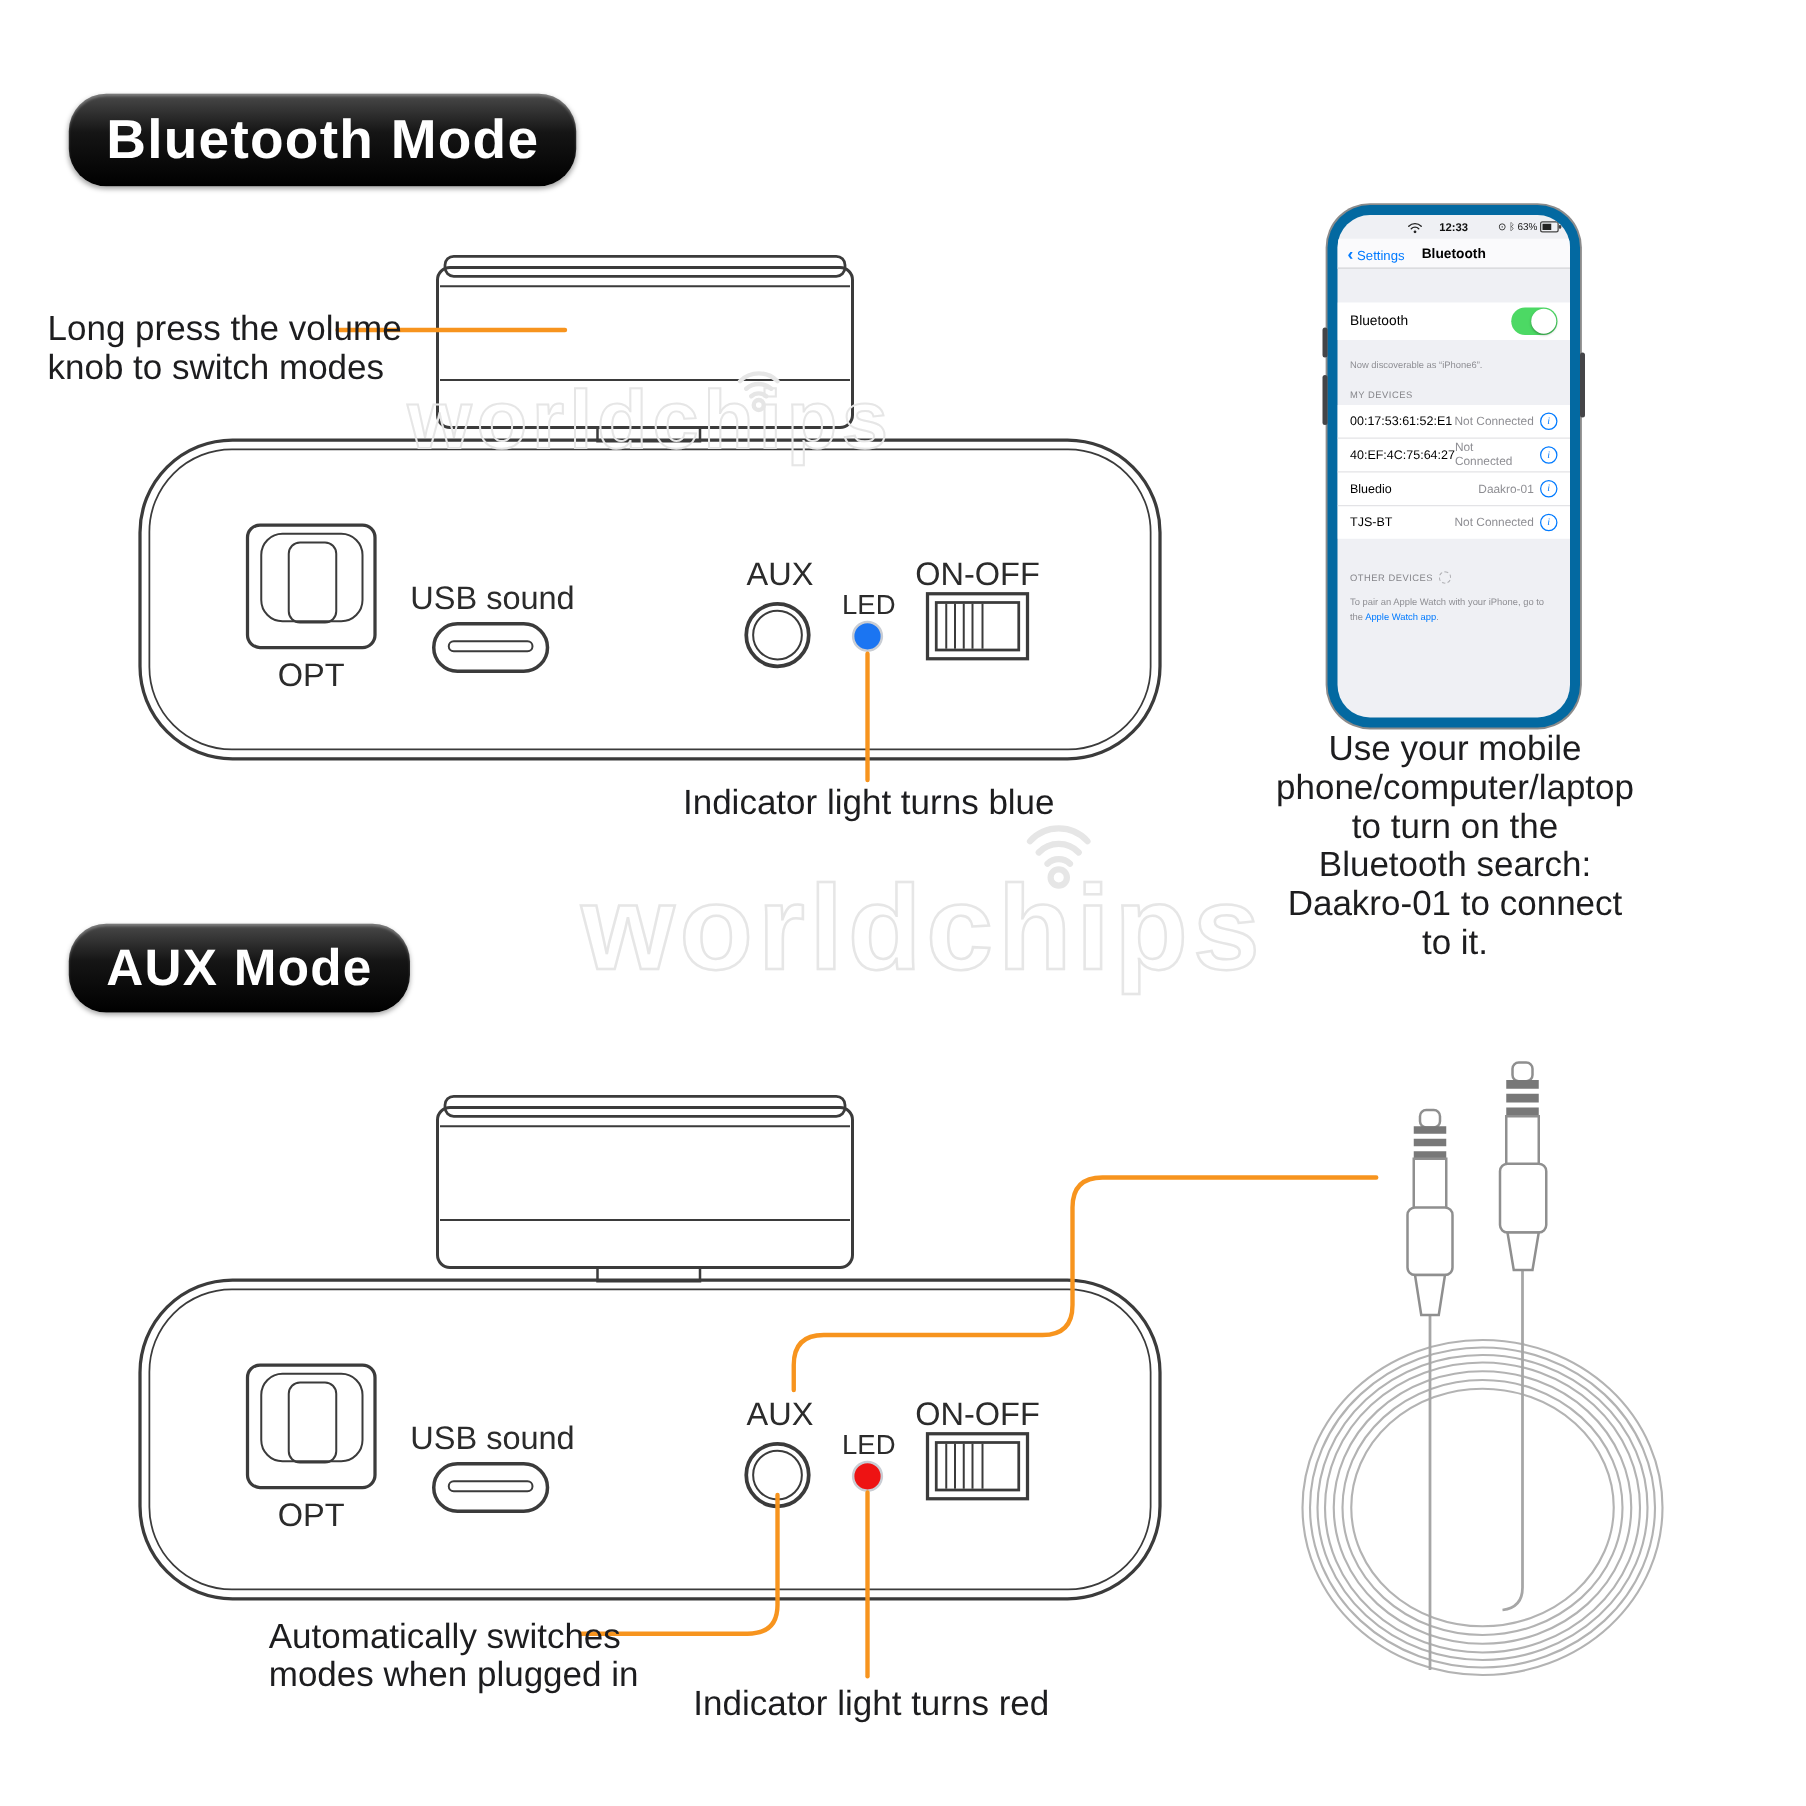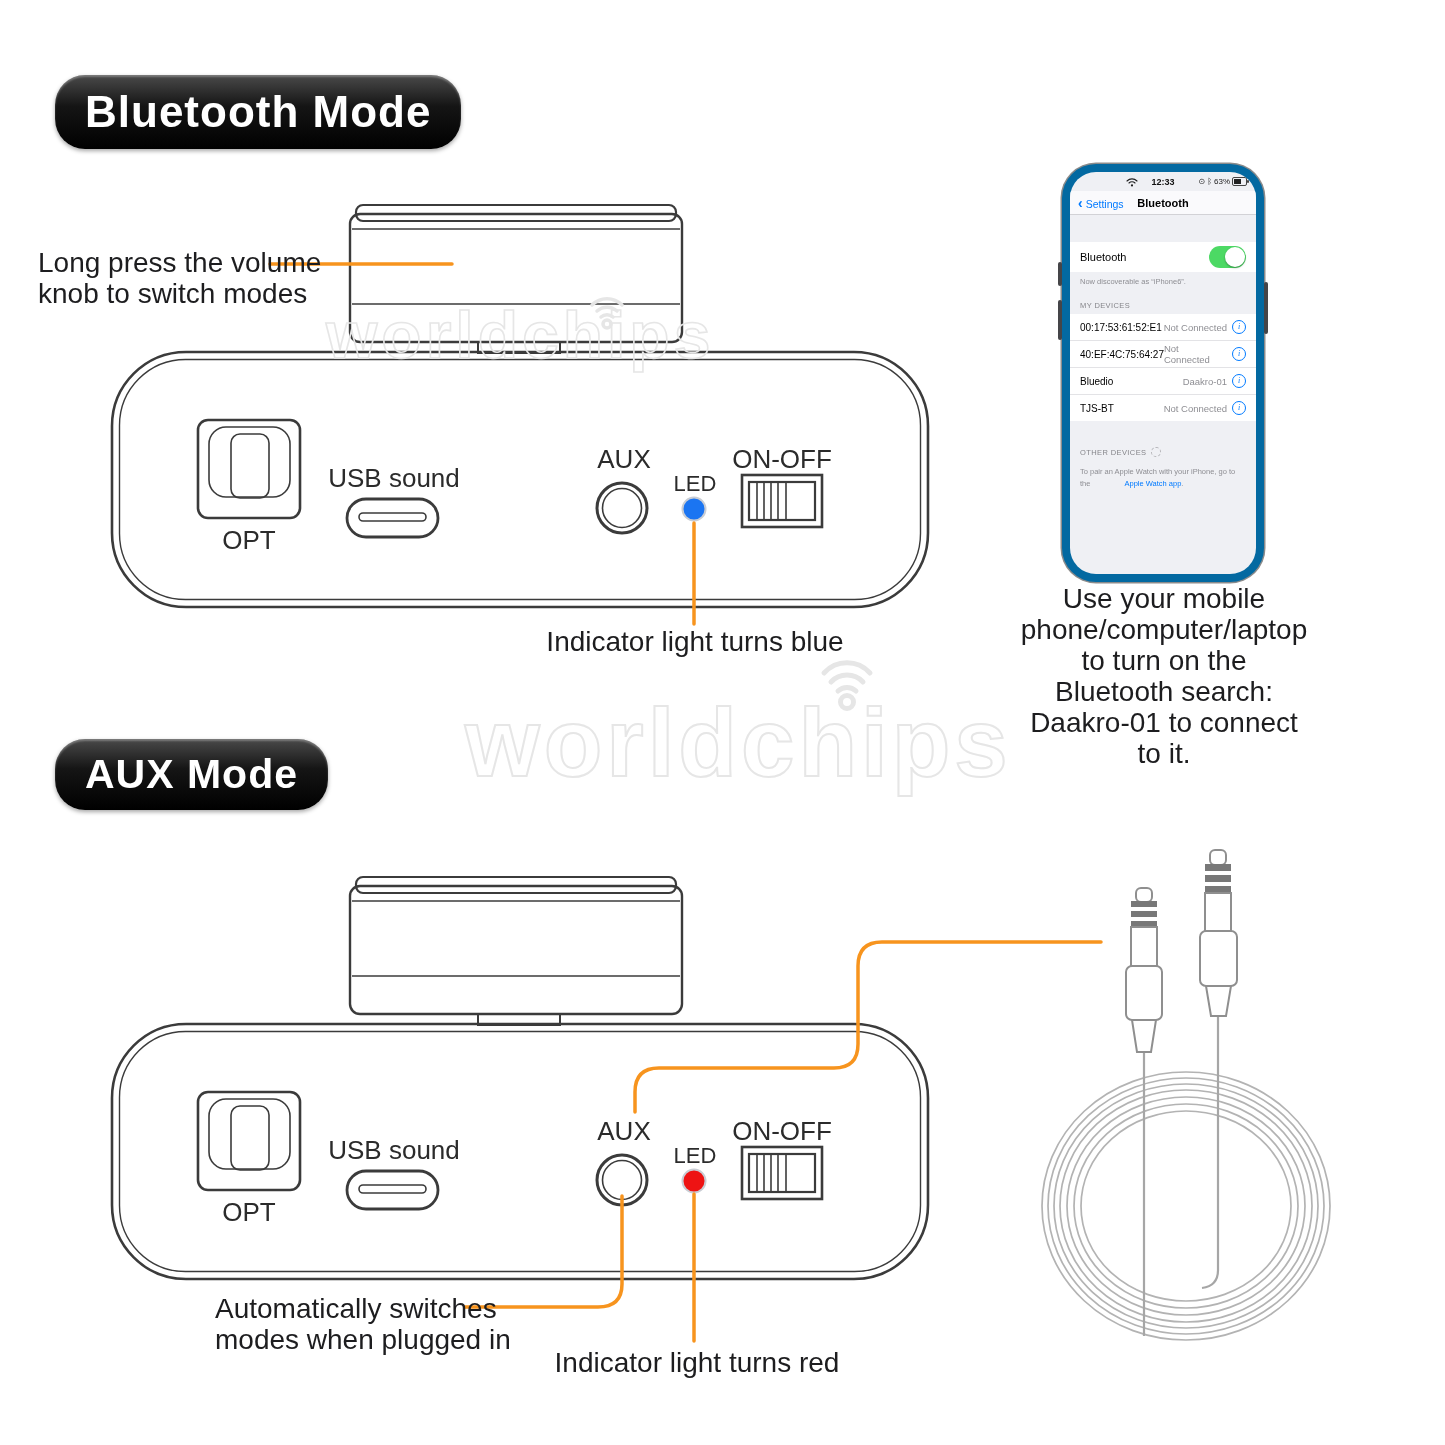--- a/index.html
+++ b/index.html
@@ -58,34 +58,34 @@
   .nav{height:23px;position:relative;background:#fafafc;border-bottom:1px solid #d2d2d6;}
   .back{position:absolute;left:8px;top:4px;color:var(--ios-blue);font-size:10.5px;}
   .back::before{content:"‹";font-size:14px;margin-right:3px;font-weight:bold;}
   .ptitle{text-align:center;font-weight:bold;font-size:11px;padding-top:6px;color:#000;}
   .gap1{height:27px;}
   .btrow{background:#fff;height:30px;display:flex;align-items:center;justify-content:space-between;
          padding:0 10px;font-size:11px;color:#000;}
   .tgl{width:37px;height:22px;border-radius:11px;background:var(--toggle-green);position:relative;}
   .tgl::after{content:"";position:absolute;right:1px;top:1px;width:20px;height:20px;border-radius:50%;
               background:#fff;box-shadow:0 1px 2px rgba(0,0,0,.35);}
-  .dnote{font-size:7.5px;color:#8e8e93;padding:5px 10px 9px 10px;}
+  .dnote{font-size:7.5px;color:#8e8e93;padding:15px 10px 9px 10px;}
   .shead{font-size:7.5px;color:#85858a;padding:6px 10px 4px 10px;letter-spacing:.4px;display:flex;align-items:center;gap:5px;}
   .spinner{width:8px;height:8px;border:1px dashed #b4b4b8;border-radius:50%;display:inline-block;}
   .plist{background:#fff;}
   .prow{height:26px;display:flex;align-items:center;padding:0 10px;}
   .prow + .prow{border-top:1px solid #e3e3e6;}
   .prow .nm{flex:1;font-size:10px;color:#000;}
   .prow .st{font-size:9.5px;color:#8e8e93;margin-right:5px;}
   .info-icon{min-width:12px;height:12px;border:1px solid var(--ios-blue);border-radius:50%;color:var(--ios-blue);
              font-size:8px;line-height:12px;text-align:center;font-family:"Liberation Serif",serif;font-style:italic;}
   .info-icon::before{content:"i";}
   .gap2{height:20px;}
   .pnote{font-size:7.5px;color:#8e8e93;padding:5px 10px;line-height:1.55;}
-  .pnote .lnk{color:var(--ios-blue);margin-left:32px;}
+  .pnote .lnk{color:var(--ios-blue);}
   .txt{z-index:6;}
 </style>
 </head>
 <body>
 
 <div class="canvas">
 
   <svg class="art" width="1445" height="1445" viewBox="0 0 1445 1445">
     <defs>
       <g id="device-shape" stroke="#3b3b3b" fill="none">

